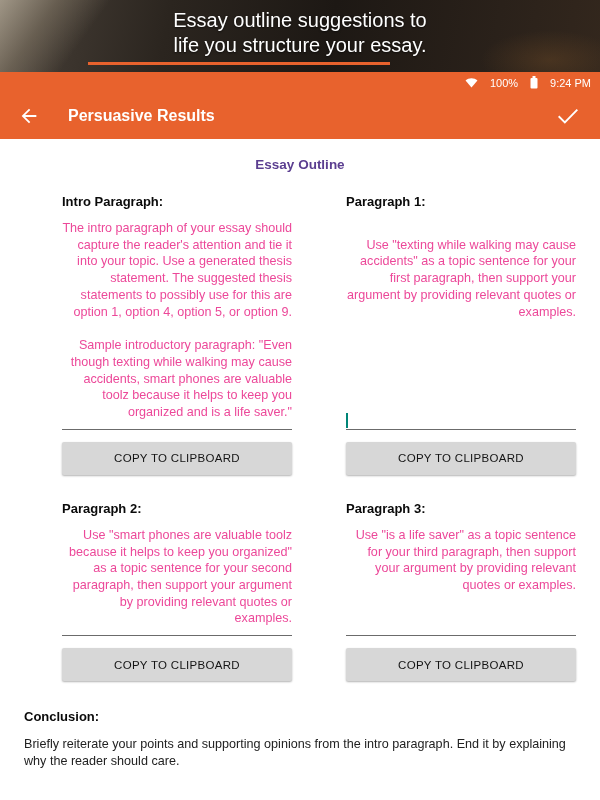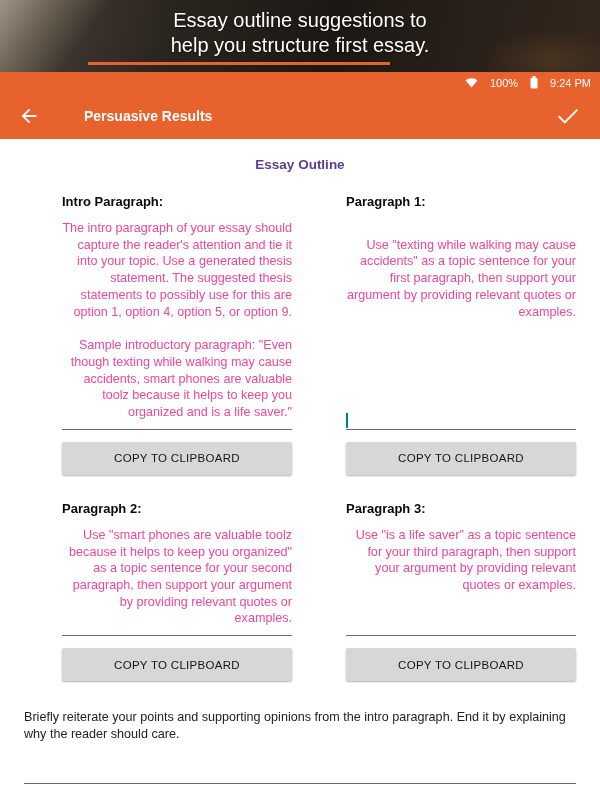--- a/index.html
+++ b/index.html
@@ -36,21 +36,21 @@
     display:flex;justify-content:flex-end;align-items:center;
     gap:12px;padding:0 9px;font-size:11px;
   }
   .status-bar svg{display:block;}
   
   .app-bar{
     height:46px;background:#E8622D;color:#fff;
     display:flex;align-items:center;padding:0 18px;
   }
   .app-bar .back{width:22px;height:22px;cursor:pointer;}
-  .app-bar .title{font-size:14px;font-weight:700;margin-left:44px;flex:1;}
+  .app-bar .title{font-size:16px;font-weight:700;margin-left:28px;flex:1;}
   .app-bar .check{width:28px;height:28px;cursor:pointer;}
   
   .content{background:#fff;padding:12px 24px 0;box-sizing:border-box;height:657px;}
   .page-heading{
     text-align:center;color:#5B3E90;font-weight:700;font-size:13.5px;
     margin:6px 0 22px;
   }
   .grid{display:grid;grid-template-columns:1fr 1fr;column-gap:16px;}
   .cell{display:flex;flex-direction:column;margin-left:38px;}
   .field-label{font-weight:700;font-size:13px;color:#0a0a0a;margin-bottom:11px;}
@@ -73,21 +73,21 @@
   .conclusion-line{border-top:1.2px solid #6b6b6b;}
   .line-1{margin-top:40px;}
   .line-2{margin-top:21px;}
 </style>
 </head>
 <body>
 
 <div class="ad-banner">
   <div class="ad-text">
     <div>Essay outline suggestions to</div>
-    <div>help you structure first essay.</div>
+    <div>life you structure your essay.</div>
   </div>
   <div class="ad-underline"></div>
 </div>
 
 <div class="status-bar">
   <span>
     <svg width="13" height="11" viewBox="0 0 24 20">
         <path d="M12 19 L1 6.5 C4.2 3.8 7.8 2.3 12 2.3 S19.8 3.8 23 6.5 Z" fill="#fff"></path>
       </svg>
   </span>
@@ -144,17 +144,18 @@
     </div>
 
     <div class="cell">
       <div class="field-label">Paragraph 3:</div>
       <div class="field">Use "is a life saver" as a topic sentence for your third paragraph, then support your argument by providing relevant quotes or examples.</div>
       <button class="copy-btn">COPY TO CLIPBOARD</button>
     </div>
   </div>
 
   <div class="conclusion">
+    <div class="field-label">Conclusion:</div>
     <div class="conclusion-text">Briefly reiterate your points and supporting opinions from the intro paragraph. End it by explaining why the reader should care.</div>
     <div class="conclusion-line line-1"></div>
     <div class="conclusion-line line-2"></div>
   </div>
 </div>
 
 </body></html>

